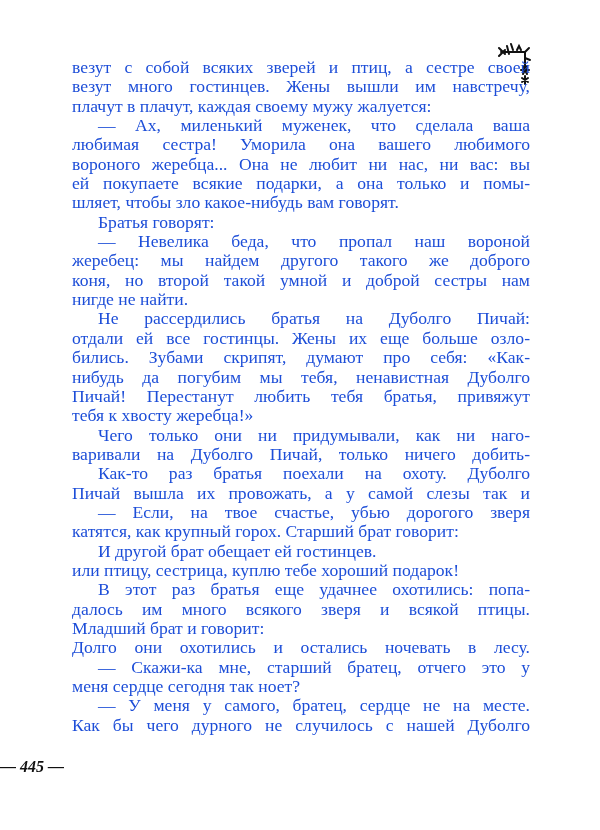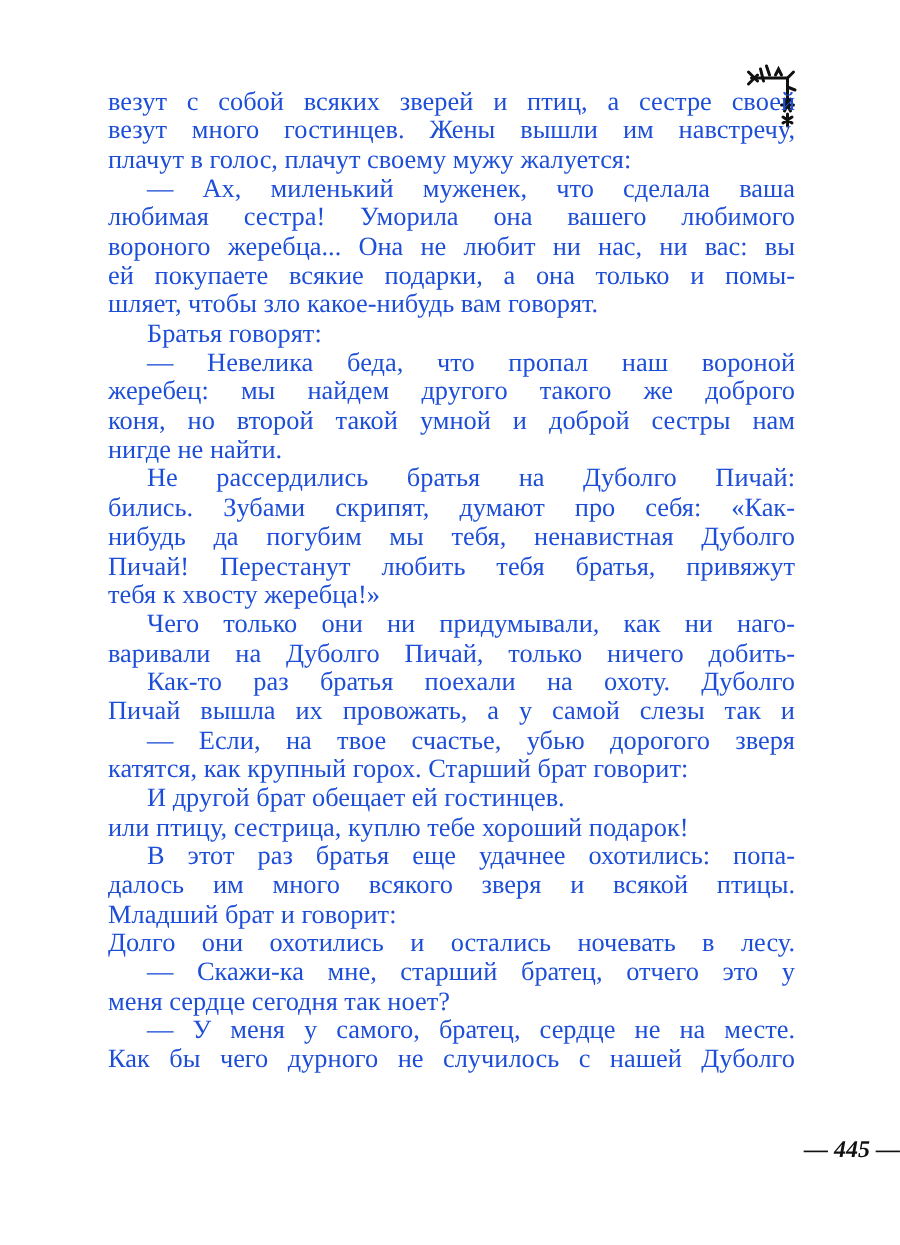--- a/index.html
+++ b/index.html
@@ -15,21 +15,21 @@
     font-family: "Liberation Serif", "DejaVu Serif", serif;
     font-size: 17.6px; line-height: 19.35px; color: #1d4ed8;
   }
   .line {
     display: block; white-space: nowrap; text-align: justify; text-align-last: justify;
     height: 19.35px;
   }
   .line.last { text-align-last: left; }
   .line.indent { padding-left: 26px; }
   .pagenum {
-    position: absolute; left: 0; width: 600px; top: 758px; text-align: right;
+    position: absolute; left: 0; width: 600px; top: 758px; text-align: left;
     font-family: "Liberation Serif", "DejaVu Serif", serif;
     font-style: italic; font-weight: bold; font-size: 16px; color: #111111;
   }
 </style>
 </head>
 <body>
 
 <div class="page">
   <svg class="ornament" viewBox="0 0 40 46">
     <g fill="none" stroke="#111" stroke-width="2" stroke-linecap="round">
@@ -37,32 +37,33 @@
       <path d="M4 8 L10 14 M4 16 L10 10 M12 6 L14 14 M16 4 L18 10"></path>
       <path d="M22 10 L24 6 L26 10"></path>
       <path d="M30 12 L34 8 M30 18 L35 20 M26 30 L34 30 M28 34 L32 26 M28 26 L32 34"></path>
       <path d="M27 38 L33 42 M33 38 L27 42 M30 36 L30 44"></path>
     </g>
   </svg>
 
   <div class="text" id="text-block">
       <span class="line">везут с собой всяких зверей и птиц, а сестре своей</span>
       <span class="line">везут много гостинцев. Жены вышли им навстречу,</span>
-      <span class="line last">плачут в голос, плачут своему мужу жалуется:</span>
+      <span class="line last">плачут в плачут, каждая своему мужу жалуется:</span>
       <span class="line indent">— Ах, миленький муженек, что сделала ваша</span>
       <span class="line">любимая сестра! Уморила она вашего любимого</span>
       <span class="line">вороного жеребца... Она не любит ни нас, ни вас: вы</span>
       <span class="line">ей покупаете всякие подарки, а она только и помы-</span>
       <span class="line last">шляет, чтобы зло какое-нибудь вам говорят.</span>
       <span class="line indent last">Братья говорят:</span>
       <span class="line indent">— Невелика беда, что пропал наш вороной</span>
       <span class="line">жеребец: мы найдем другого такого же доброго</span>
       <span class="line">коня, но второй такой умной и доброй сестры нам</span>
       <span class="line last">нигде не найти.</span>
       <span class="line indent">Не рассердились братья на Дуболго Пичай:</span>
+      <span class="line">отдали ей все гостинцы. Жены их еще больше озло-</span>
       <span class="line">бились. Зубами скрипят, думают про себя: «Как-</span>
       <span class="line">нибудь да погубим мы тебя, ненавистная Дуболго</span>
       <span class="line">Пичай! Перестанут любить тебя братья, привяжут</span>
       <span class="line last">тебя к хвосту жеребца!»</span>
       <span class="line indent">Чего только они ни придумывали, как ни наго-</span>
       <span class="line">варивали на Дуболго Пичай, только ничего добить-</span>
       <span class="line indent">Как-то раз братья поехали на охоту. Дуболго</span>
       <span class="line">Пичай вышла их провожать, а у самой слезы так и</span>
       <span class="line indent">— Если, на твое счастье, убью дорогого зверя</span>
       <span class="line last">катятся, как крупный горох. Старший брат говорит:</span>

